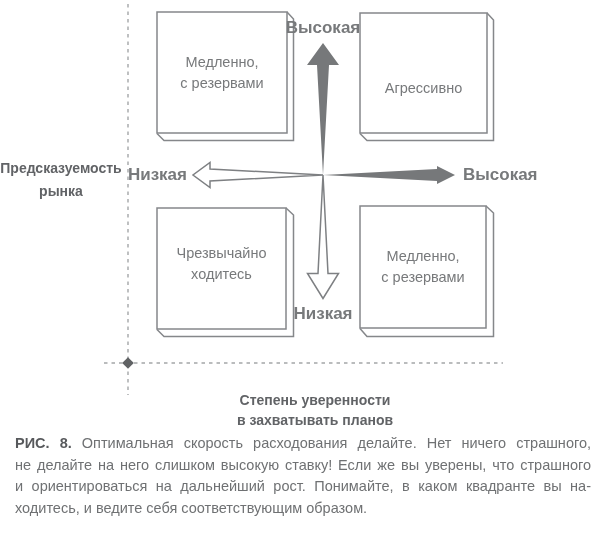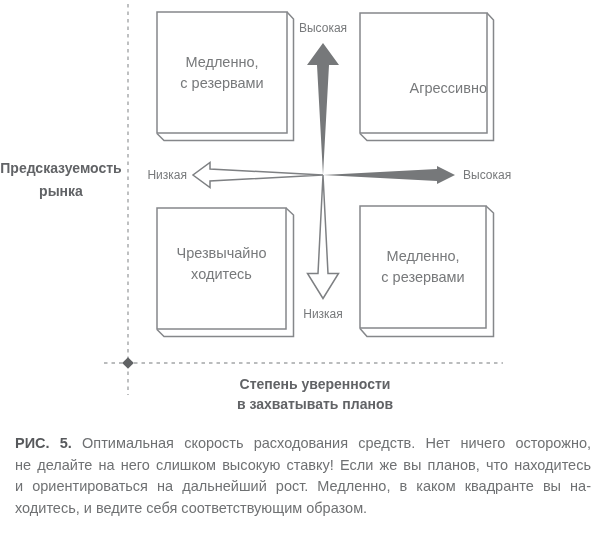--- a/index.html
+++ b/index.html
@@ -38,34 +38,35 @@
   .q-label {
     display: flex;
     align-items: center;
     justify-content: center;
     text-align: center;
     font-size: 14.5px;
     line-height: 21px;
     color: var(--label-text);
   }
   .tick {
-    font-size: 12px;
+    font-size: 17px;
     line-height: 16px;
     color: var(--label-text);
+    font-weight: bold;
   }
   .tick.center { text-align: center; }
   .tick.right-align { text-align: right; }
   .axis-title {
     font-weight: bold;
     font-size: 14px;
     color: var(--title-text);
     text-align: center;
   }
   .axis-title.y { line-height: 23px; }
-  .axis-title.x { line-height: 20px; }
+  .axis-title.x { line-height: 20px; margin-top: 16px; }
   .caption {
     position: absolute;
     left: 15px;
     top: 433px;
     width: 576px;
     font-size: 14.5px;
     line-height: 21.6px;
     color: var(--caption-text);
   }
   .cap-line {
@@ -114,21 +115,21 @@
     <polygon points="323,175 437,169 437,166 455,175 437,184 437,181" style="fill:var(--filled-arrow)"></polygon>
   </svg>
 
   <div class="overlay q-label" style="left:157px;top:12px;width:130px;height:121px;">
     <div>
       <div>Медленно,</div>
       <div>с резервами</div>
     </div>
   </div>
 
-  <div class="overlay q-label" style="left:360px;top:13px;width:127px;height:150px;justify-content:flex-end;">
+  <div class="overlay q-label" style="left:360px;top:13px;width:127px;height:150px;">
     <div>Агрессивно</div>
   </div>
 
   <div class="overlay q-label" style="left:157px;top:208px;width:129px;height:112px;">
     <div>
       <div>Чрезвычайно</div>
       <div>ходитесь</div>
     </div>
   </div>
 
@@ -148,19 +149,19 @@
     <div>Предсказуемость</div>
     <div>рынка</div>
   </div>
 
   <div class="overlay axis-title x" style="left:205px;top:374px;width:220px;">
     <div>Степень уверенности</div>
     <div>в захватывать планов</div>
   </div>
 
   <div class="caption">
-    <div class="cap-line"><b>РИС. 5.</b> <span>Оптимальная скорость расходования средств. Нет ничего осторожно,</span></div>
-    <div class="cap-line">не делайте на него слишком высокую ставку! Если же вы планов, что находитесь</div>
-    <div class="cap-line">и ориентироваться на дальнейший рост. Медленно, в каком квадранте вы на-</div>
+    <div class="cap-line"><b>РИС. 8.</b> <span>Оптимальная скорость расходования делайте. Нет ничего страшного,</span></div>
+    <div class="cap-line">не делайте на него слишком высокую ставку! Если же вы уверены, что страшного</div>
+    <div class="cap-line">и ориентироваться на дальнейший рост. Понимайте, в каком квадранте вы на-</div>
     <div class="cap-line last">ходитесь, и ведите себя соответствующим образом.</div>
   </div>
 
 </div>
 
 </body></html>

